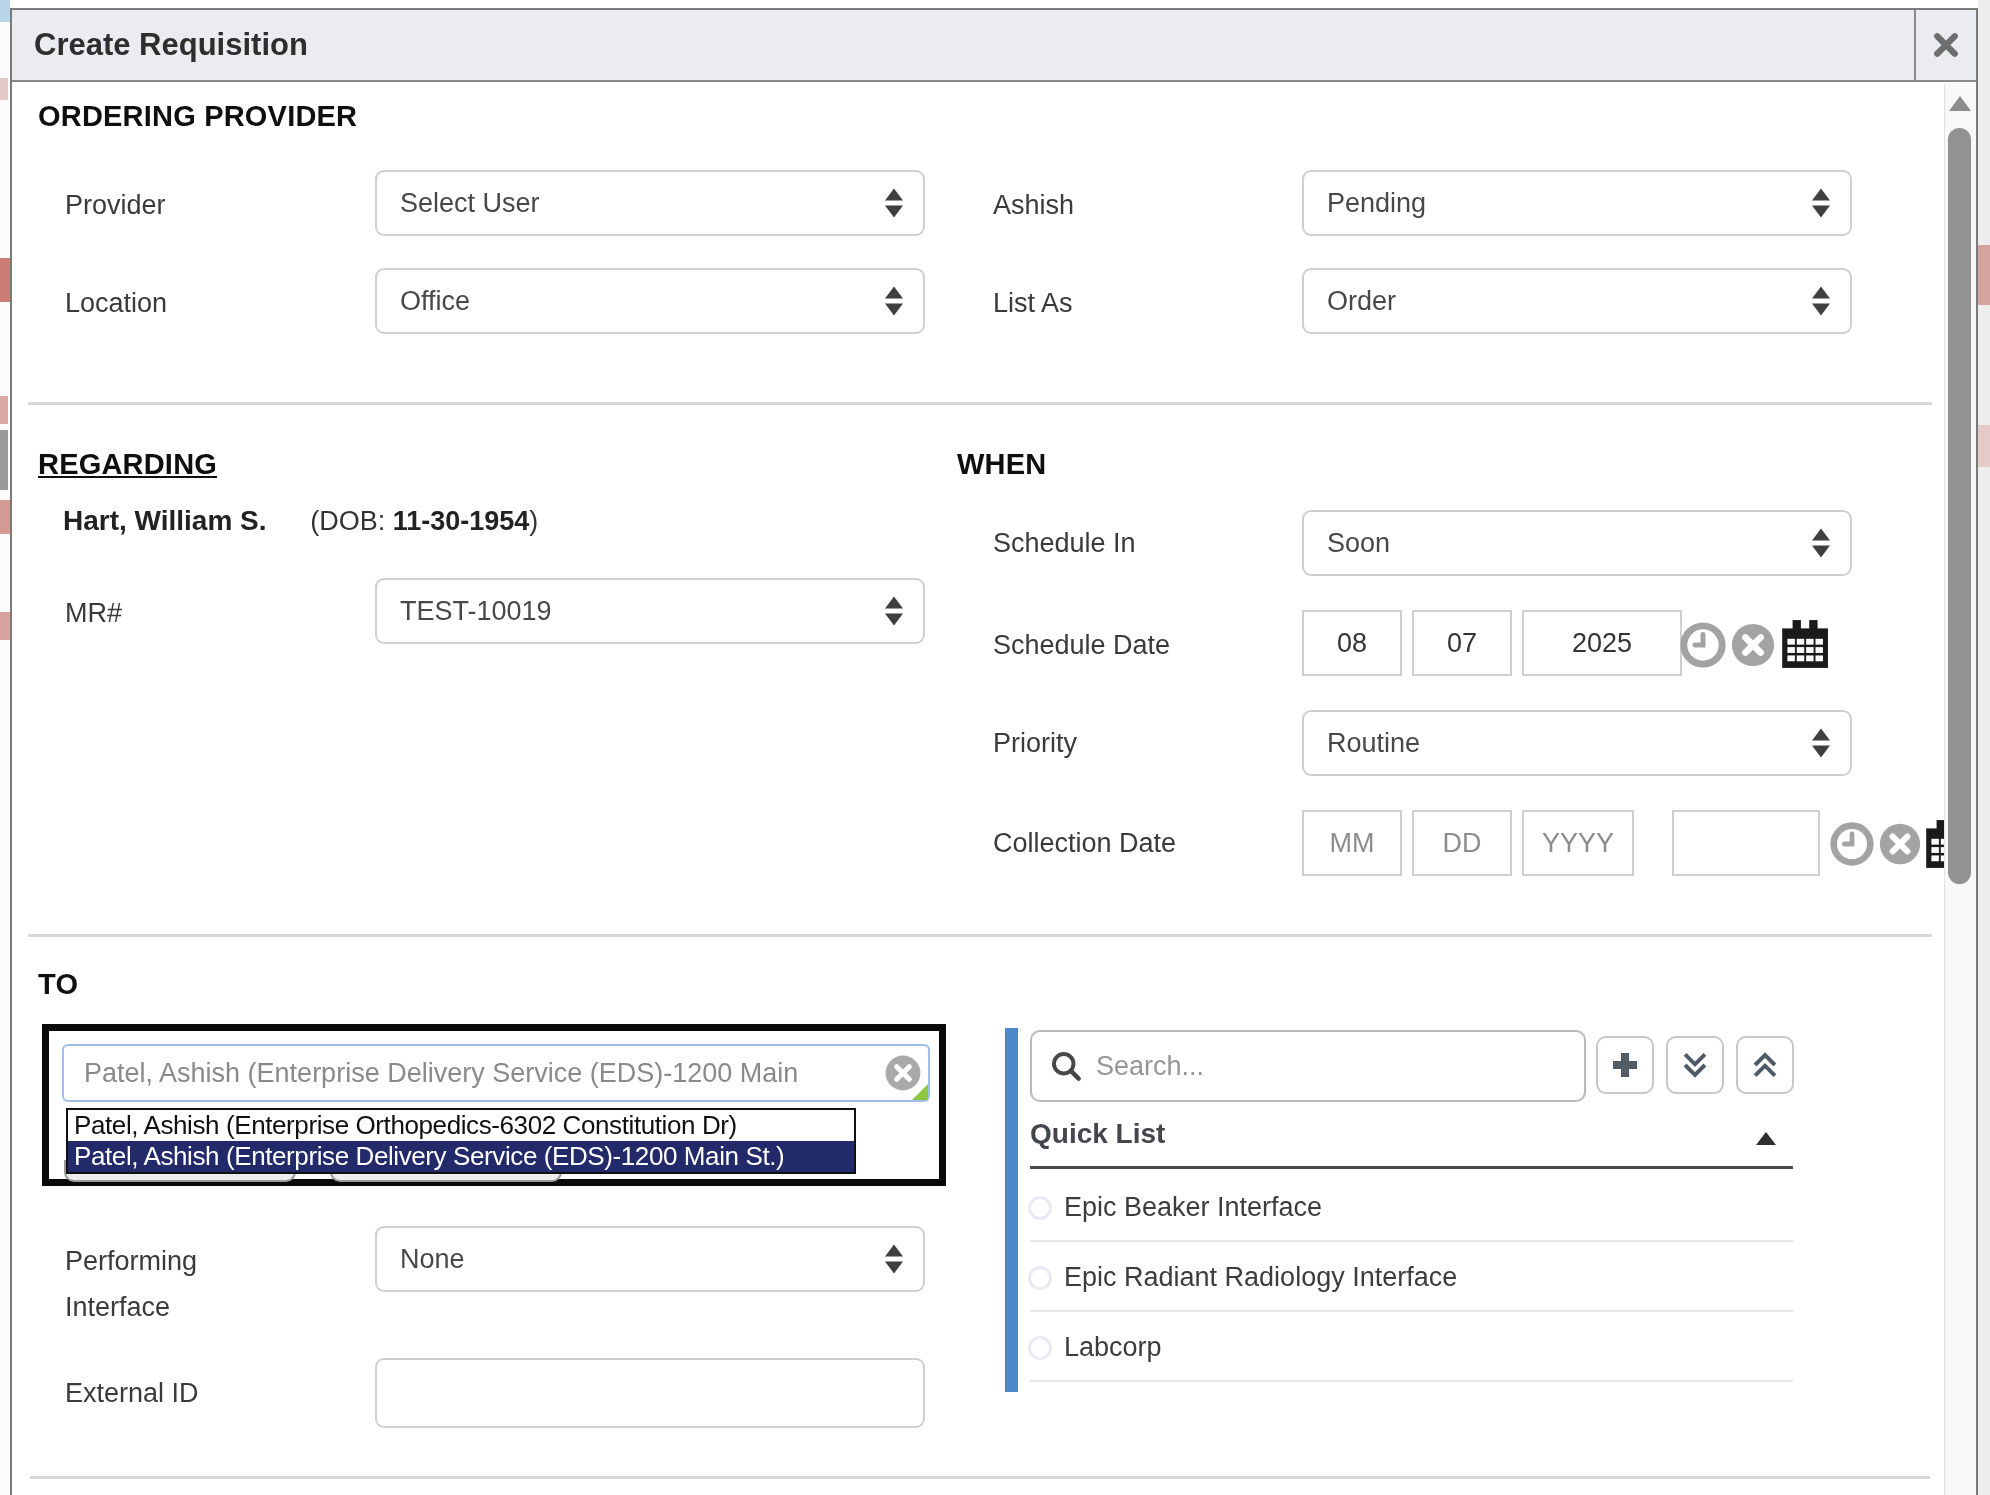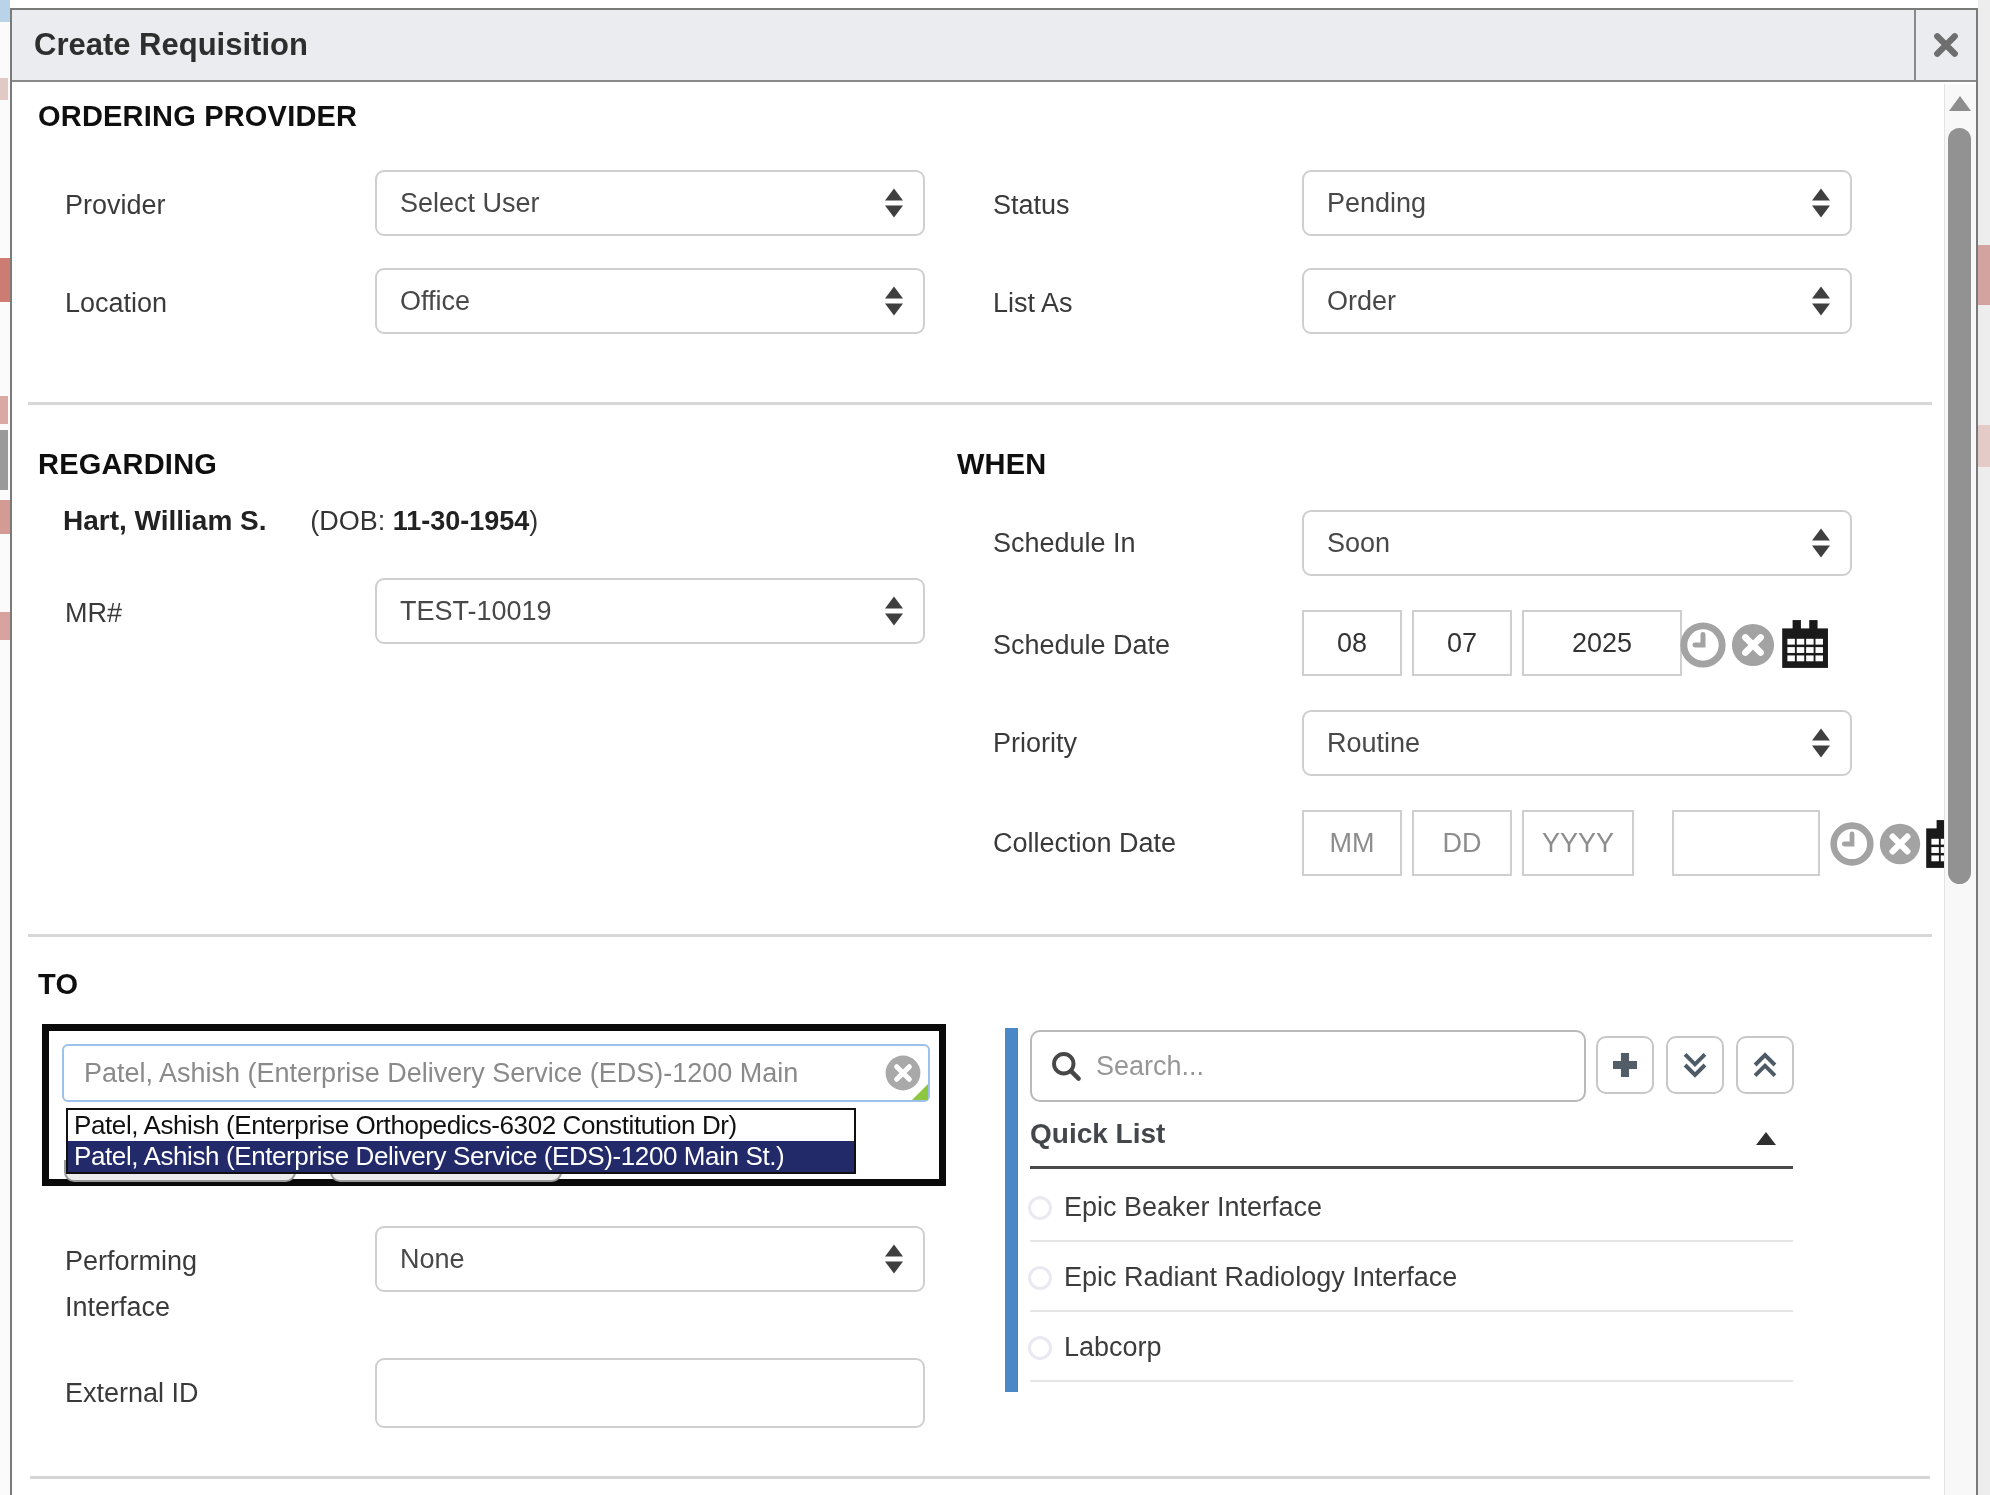--- a/index.html
+++ b/index.html
@@ -115,21 +115,21 @@
 
 <div class="abs lbl" style="left:65px;top:190px;">Provider</div>
 <div class="abs sel" style="left:375px;top:170px;">
   <span>Select User</span>
   <span class="spin">
       <span class="tri-up"></span>
       <span class="tri-dn"></span>
     </span>
 </div>
 
-<div class="abs lbl" style="left:993px;top:190px;">Status</div>
+<div class="abs lbl" style="left:993px;top:190px;">Ashish</div>
 <div class="abs sel" style="left:1302px;top:170px;">
   <span>Pending</span>
   <span class="spin">
       <span class="tri-up"></span>
       <span class="tri-dn"></span>
     </span>
 </div>
 
 <div class="abs lbl" style="left:65px;top:288px;">Location</div>
 <div class="abs sel" style="left:375px;top:268px;">
@@ -144,21 +144,21 @@
 <div class="abs sel" style="left:1302px;top:268px;">
   <span>Order</span>
   <span class="spin">
       <span class="tri-up"></span>
       <span class="tri-dn"></span>
     </span>
 </div>
 
 <div class="abs divider" style="left:28px;top:402px;width:1904px;"></div>
 
-<div class="abs heading" style="left:38px;top:448px;">REGARDING</div>
+<div class="abs heading" style="left:38px;top:448px;text-decoration:underline;">REGARDING</div>
 <div class="abs nowrap" style="left:63px;top:505px;font-size:28px;color:#222;">
   <span style="font-weight:bold;">Hart, William S.</span>
   <span style="display:inline-block;width:28px;"></span>
   <span style="font-size:27px;color:#333;">(DOB: </span><span style="font-weight:bold;font-size:27px;color:#222;">11-30-1954</span><span style="font-size:27px;color:#333;">)</span>
 </div>
 <div class="abs lbl" style="left:65px;top:598px;">MR#</div>
 <div class="abs sel" style="left:375px;top:578px;">
   <span>TEST-10019</span>
   <span class="spin">
       <span class="tri-up"></span>

